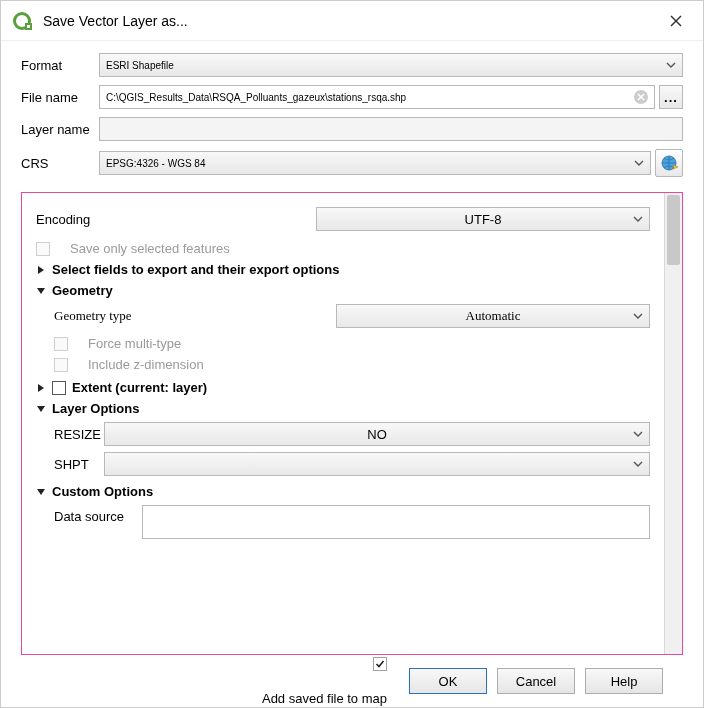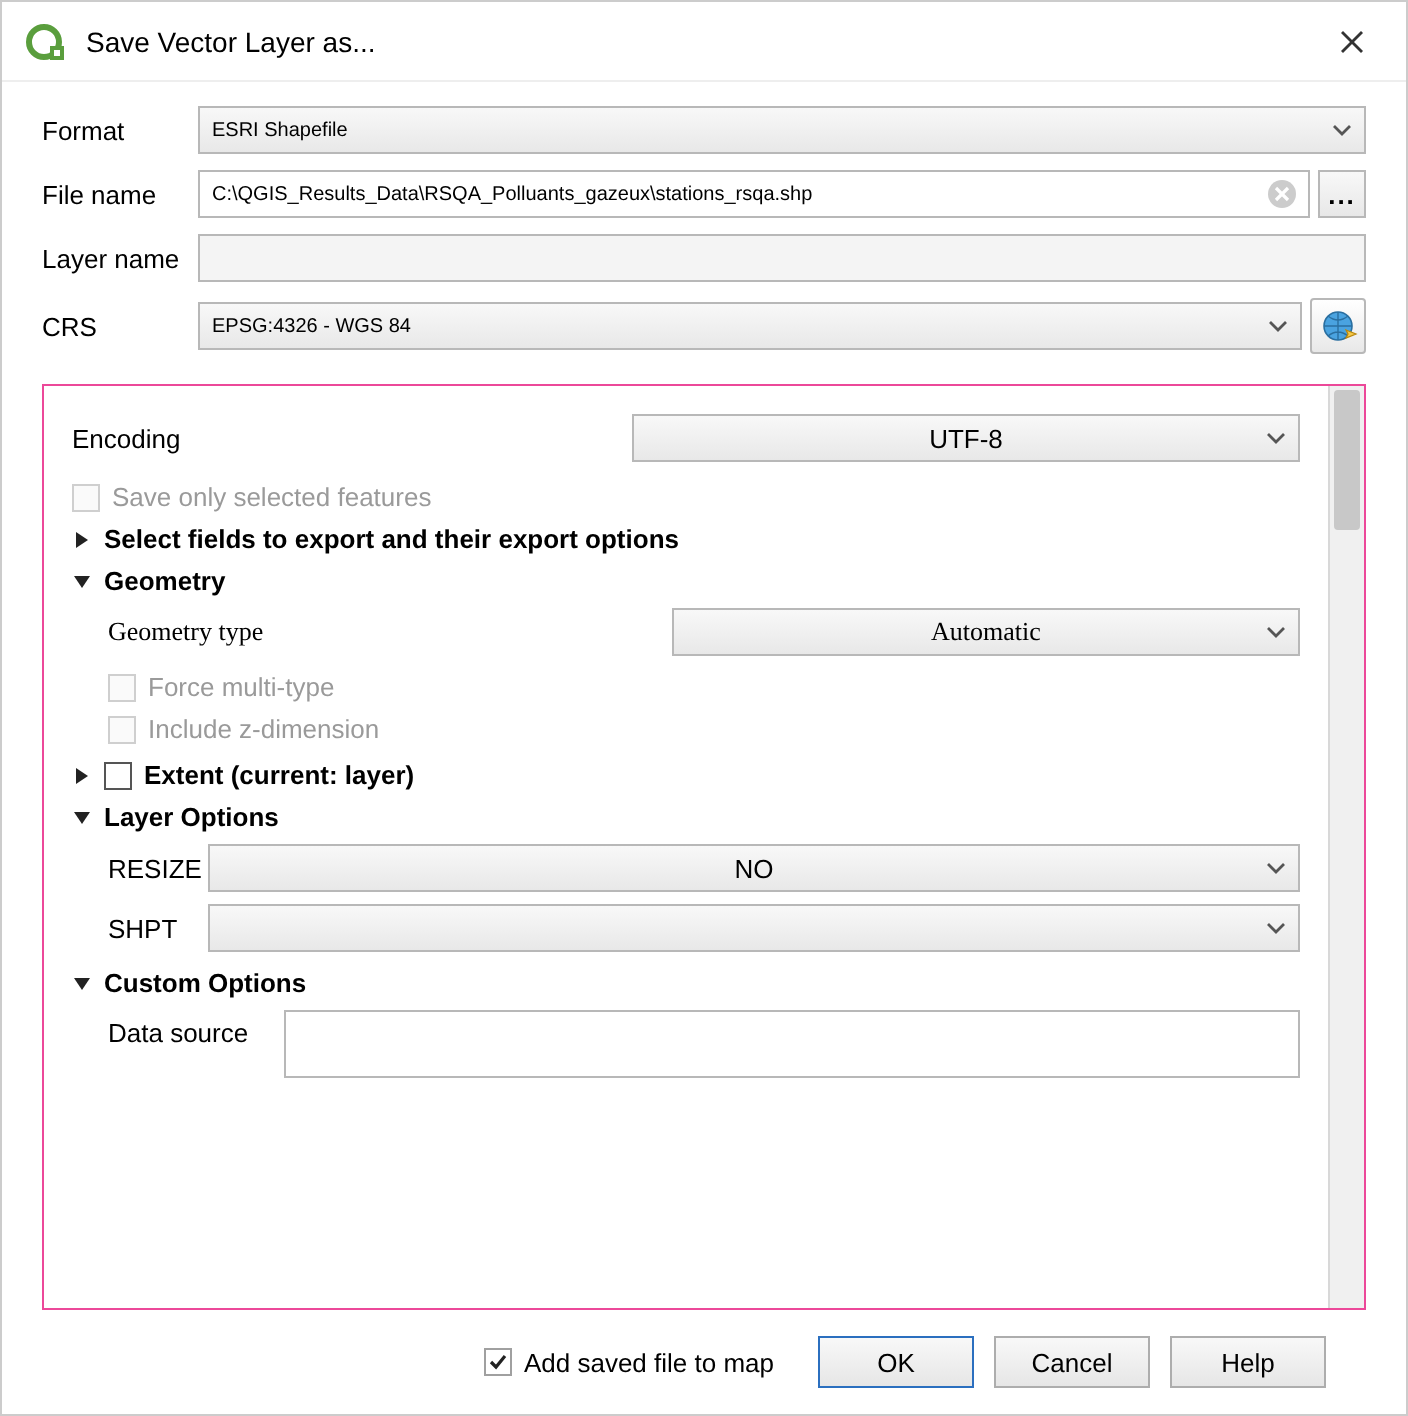--- a/index.html
+++ b/index.html
@@ -144,23 +144,23 @@
     flex:1;
     height:24px;
     border:1px solid #b8b8b8;
     background:linear-gradient(#f8f8f8,#e8e8e8);
     display:flex;align-items:center;
     padding:0 6px;
     position:relative;
     justify-content:center;
   }
   .chk-row {
-    display:flex;align-items:center;
+    display:flex;align-items:flex-end;
     margin-bottom:6px;
-    gap:6px;
+    gap:20px;
   }
   .chk {
     width:14px;height:14px;
     border:1px solid #a0a0a0;
     background:#fff;
     flex-shrink:0;
   }
   .disabled { color:#9a9a9a; }
   .disabled .chk { border-color:#cfcfcf; background:#fafafa;}
   .section {
@@ -182,21 +182,21 @@
     border:1px solid #b8b8b8; background:#fff;
   }
   .footer {
     height:52px;
     display:flex;
     align-items:center;
     justify-content:flex-end;
     gap:10px;
     padding: 0 20px;
   }
-  .footer .chk-row { margin:0 12px 0 0;}
+  .footer .chk-row { margin:0 12px 0 0;flex-direction:column;}
   .btn {
     min-width:78px;
     height:26px;
     border:1px solid #adadad;
     background:linear-gradient(#f8f8f8,#e6e6e6);
     display:flex;align-items:center;justify-content:center;
     cursor:pointer;
     padding:0 12px;
   }
   .btn.default {

